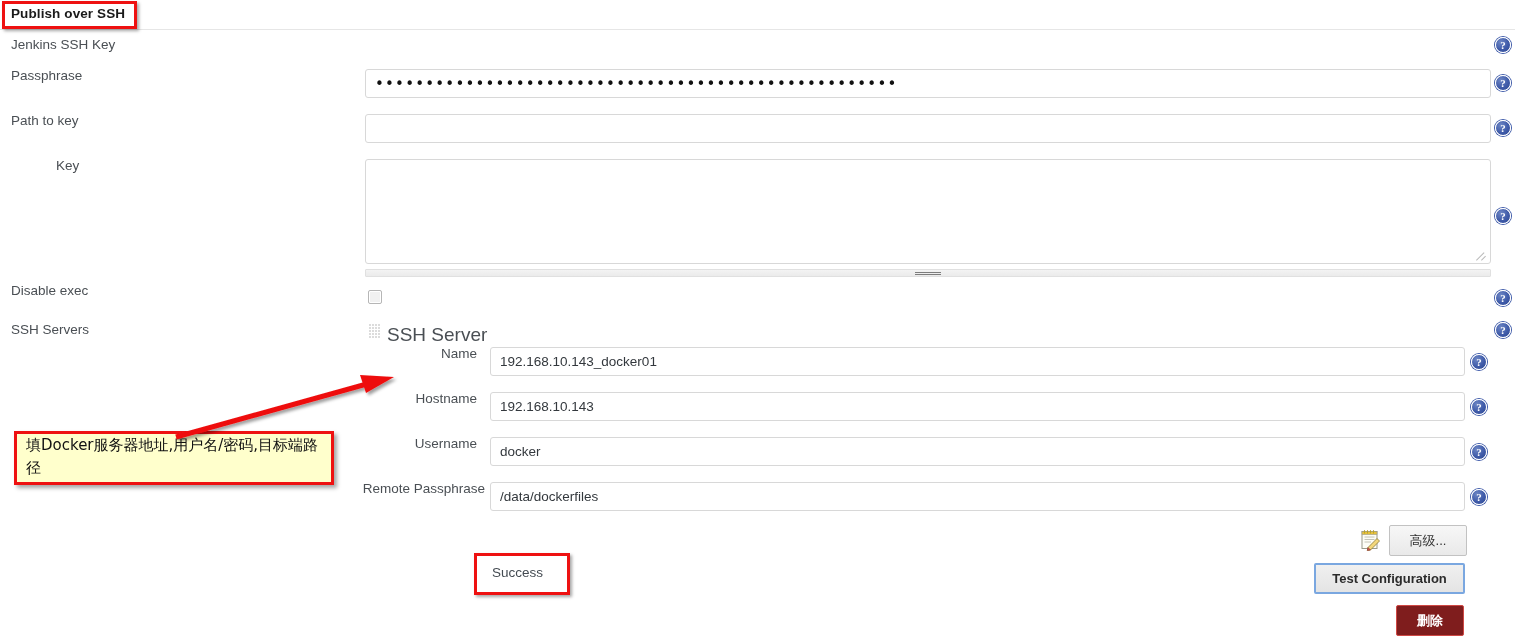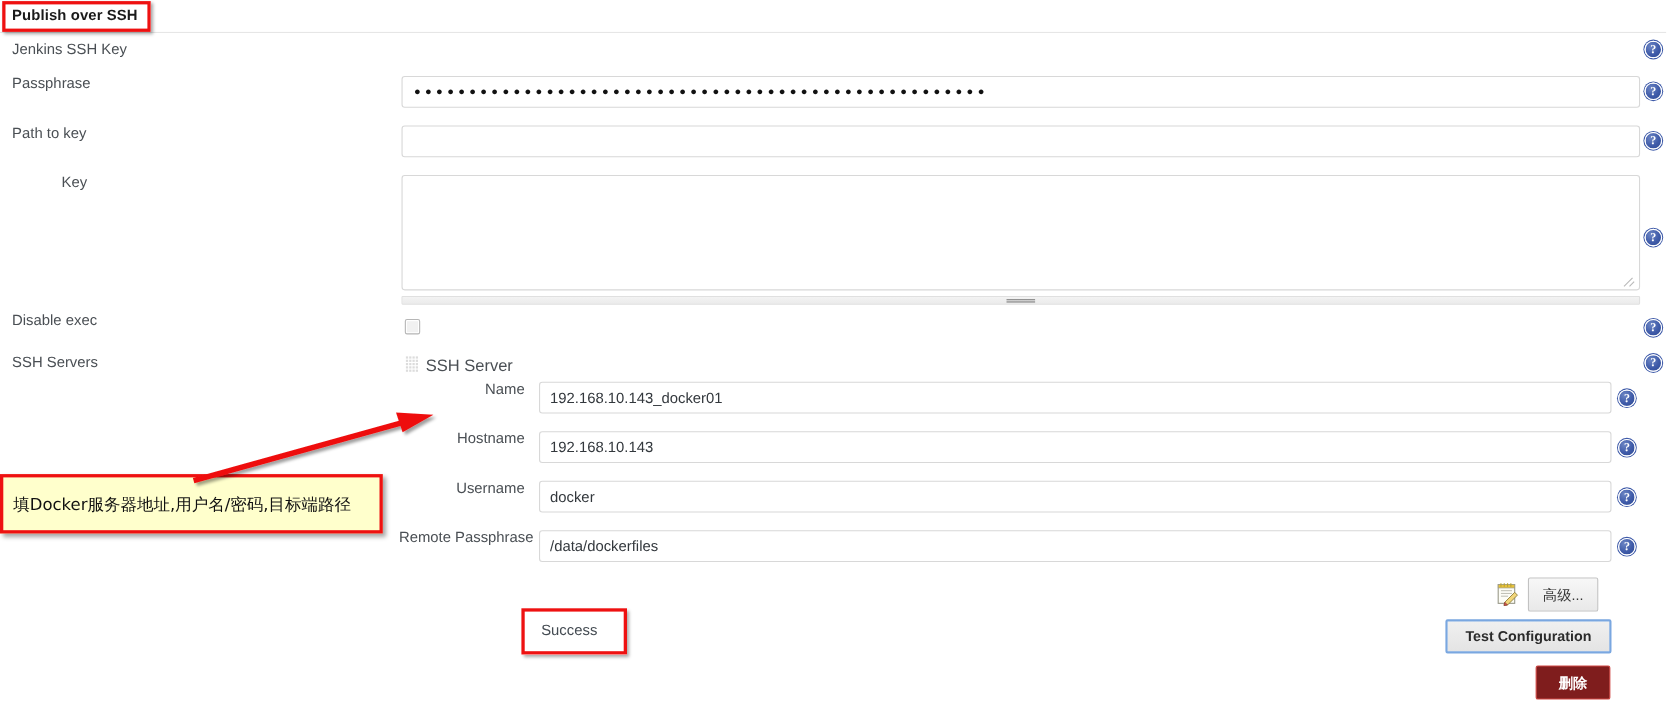--- a/index.html
+++ b/index.html
@@ -147,21 +147,21 @@
   .grip b {
     position: absolute;
     width: 2px; height: 2px;
     background: #dcdcdc;
     display: block;
   }
 
   .ssh-server-title {
     position: absolute;
     left: 387px; top: 324px;
-    font-size: 15px;
+    font-size: 19px;
     color: #4a4f54;
     text-align: center;
   }
 
   .sub-label {
     position: absolute;
     font-size: 13.5px;
     color: #4a4f54;
     text-align: right;
     white-space: nowrap;
@@ -191,21 +191,21 @@
     border: 1px solid #c2c2c2;
     border-radius: 2px;
     font-family: "Liberation Sans", "DejaVu Sans", sans-serif;
     font-size: 13px;
     color: #333;
     cursor: pointer;
     text-align: center;
   }
   .btn-advanced {
     left: 1389px; top: 525px;
-    width: 64px; height: 31px;
+    width: 78px; height: 31px;
     font-size: 13px;
   }
   .btn-test {
     left: 1314px; top: 563px;
     width: 151px; height: 31px;
     font-weight: bold;
     border: 2px solid #7aa7e0;
     background: linear-gradient(#f0f0f0, #e4e4e4);
     color: #2b2b2b;
   }
@@ -243,26 +243,26 @@
     pointer-events: none;
   }
   .success-text {
     position: absolute;
     left: 492px; top: 565px;
     font-size: 13.5px;
     color: #444b52;
   }
   .anno-note {
     position: absolute;
-    left: 0; top: 431px;
-    width: 348px; height: 54px;
+    left: 14px; top: 431px;
+    width: 320px; height: 54px;
     background: #ffffcc;
     border: 3px solid #ee1111;
     box-shadow: 3px 3px 4px rgba(0,0,0,.35);
-    padding: 14px 9px;
+    padding: 0 9px;
     font-size: 15px;
     line-height: 23px;
     color: #111111;
     font-family: "DejaVu Sans", sans-serif;
   }
   .anno-arrow {
     position: absolute;
     left: 0; top: 0;
     width: 1515px; height: 643px;
     pointer-events: none;

